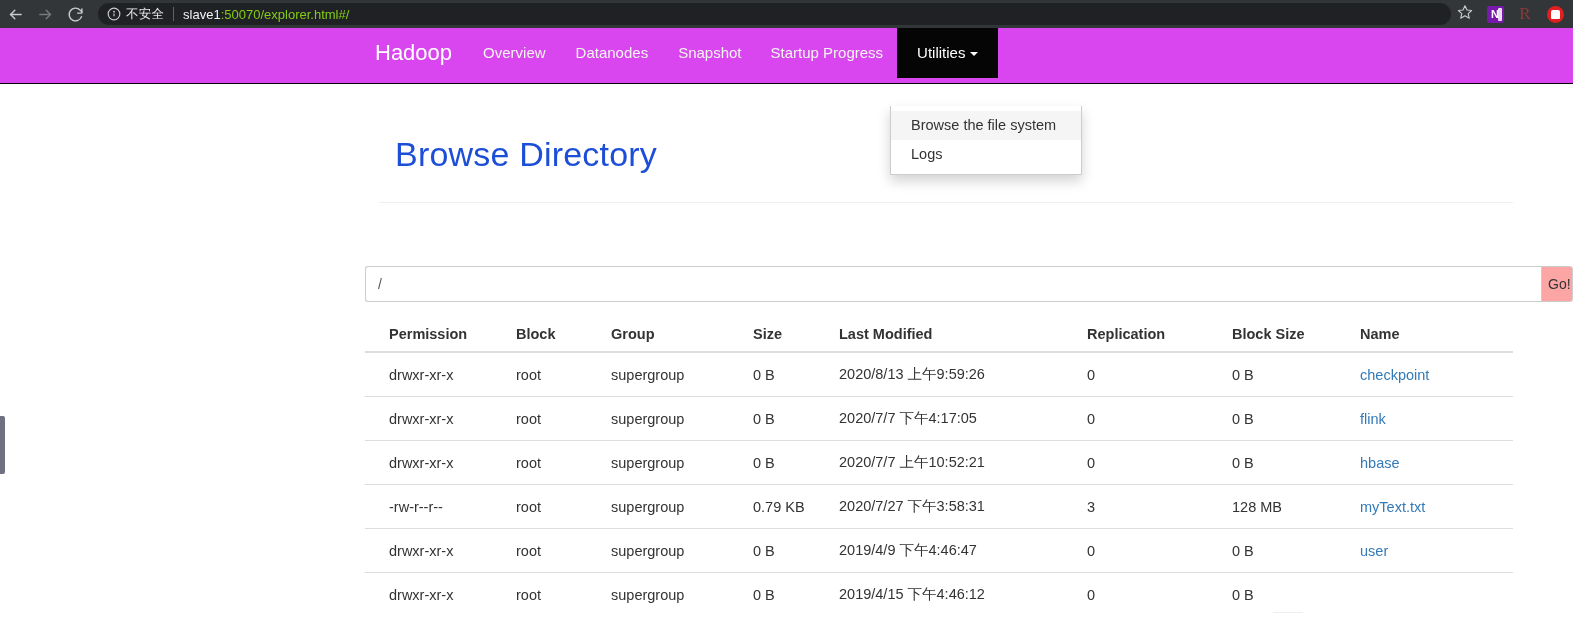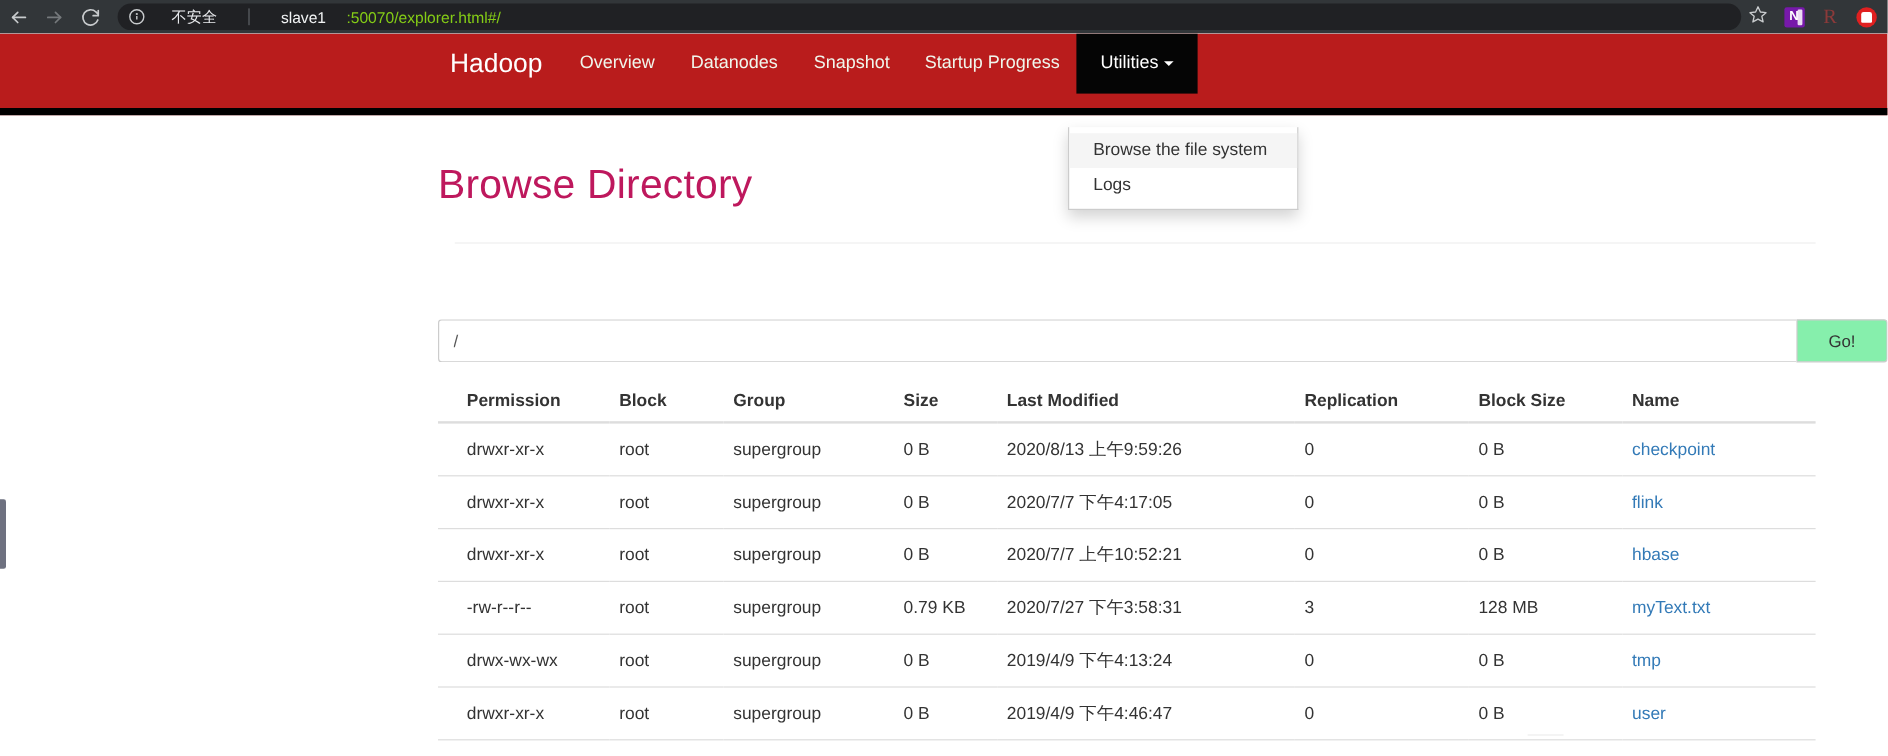--- a/index.html
+++ b/index.html
@@ -28,21 +28,20 @@
 
   .omnibox {
     margin-left: 8px;
     flex: 1 1 auto;
     height: 22px;
     background: #202124;
     border-radius: 11px;
     display: flex; align-items: center;
     padding: 0 10px 0 9px;
     min-width: 0;
-    gap: 17px;
   }
   .info-icon {
     width: 14px; height: 14px; flex: none;
     margin-right: 5px;
     color: #c8cbcd;
   }
   .sec-text {
     color: #e8eaed;
     font-size: 12.5px;
     white-space: nowrap;
@@ -111,23 +110,23 @@
     position: absolute;
     left: 0; top: 388px;
     width: 5px; height: 58px;
     background: #6e7180;
     border-radius: 0 2px 2px 0;
   }
 
   
   .navbar {
     position: relative;
-    width: 1573px; height: 68px;
-    background: #b91c1c;
-    border-bottom: 6px solid #000000;
+    width: 1573px; height: 56px;
+    background: #d946ef;
+    border-bottom: 1px solid #000000;
   }
   .nav-inner {
     position: absolute; left: 363px; top: 0;
     height: 50px;
     display: flex; align-items: stretch;
   }
   .brand {
     color: #ffffff;
     font-size: 22px;
     line-height: 50px;
@@ -186,22 +185,22 @@
 
   
   .container {
     position: absolute;
     left: 363px; top: 50px;
     width: 1150px;
   }
   .page-title {
     font-size: 34px;
     font-weight: normal;
-    color: #be185d;
-    margin: 57px 0 0 2px;
+    color: #1d4ed8;
+    margin: 57px 0 0 32px;
     letter-spacing: .2px;
   }
   .hr-top {
     margin: 28px 16px 0 0;
     margin-left: 16px;
     border: none;
     border-top: 1px solid #eeeeee;
     width: 1134px;
   }
 
@@ -218,24 +217,24 @@
     border-right: none;
     border-radius: 3px 0 0 3px;
     padding: 0 12px;
     font-size: 14px;
     color: #555555;
     background: #ffffff;
     outline: none;
     font-family: "Liberation Sans", sans-serif;
   }
   .go-btn {
-    width: 76px; height: 36px;
+    width: 32px; height: 36px;
     border: 1px solid #cccccc;
     border-radius: 0 3px 3px 0;
-    background: #86efac;
+    background: #fca5a5;
     color: #333333;
     font-size: 14px;
     font-family: "Liberation Sans", sans-serif;
     cursor: pointer;
   }
 
   
   .tbl-wrap {
     position: absolute;
     left: 2px; top: 240px;
@@ -434,30 +433,20 @@
               <td class="c-perm">-rw-r--r--</td>
               <td class="c-owner">root</td>
               <td class="c-group">supergroup</td>
               <td class="c-size">0.79 KB</td>
               <td class="c-mod">2020/7/27 下午3:58:31</td>
               <td class="c-repl">3</td>
               <td class="c-block">128 MB</td>
               <td class="c-name"><a class="fname">myText.txt</a></td>
             </tr>
             <tr>
-              <td class="c-perm">drwx-wx-wx</td>
-              <td class="c-owner">root</td>
-              <td class="c-group">supergroup</td>
-              <td class="c-size">0 B</td>
-              <td class="c-mod">2019/4/9 下午4:13:24</td>
-              <td class="c-repl">0</td>
-              <td class="c-block">0 B</td>
-              <td class="c-name"><a class="fname">tmp</a></td>
-            </tr>
-            <tr>
               <td class="c-perm">drwxr-xr-x</td>
               <td class="c-owner">root</td>
               <td class="c-group">supergroup</td>
               <td class="c-size">0 B</td>
               <td class="c-mod">2019/4/9 下午4:46:47</td>
               <td class="c-repl">0</td>
               <td class="c-block">0 B</td>
               <td class="c-name"><a class="fname">user</a></td>
             </tr>
             <tr>

